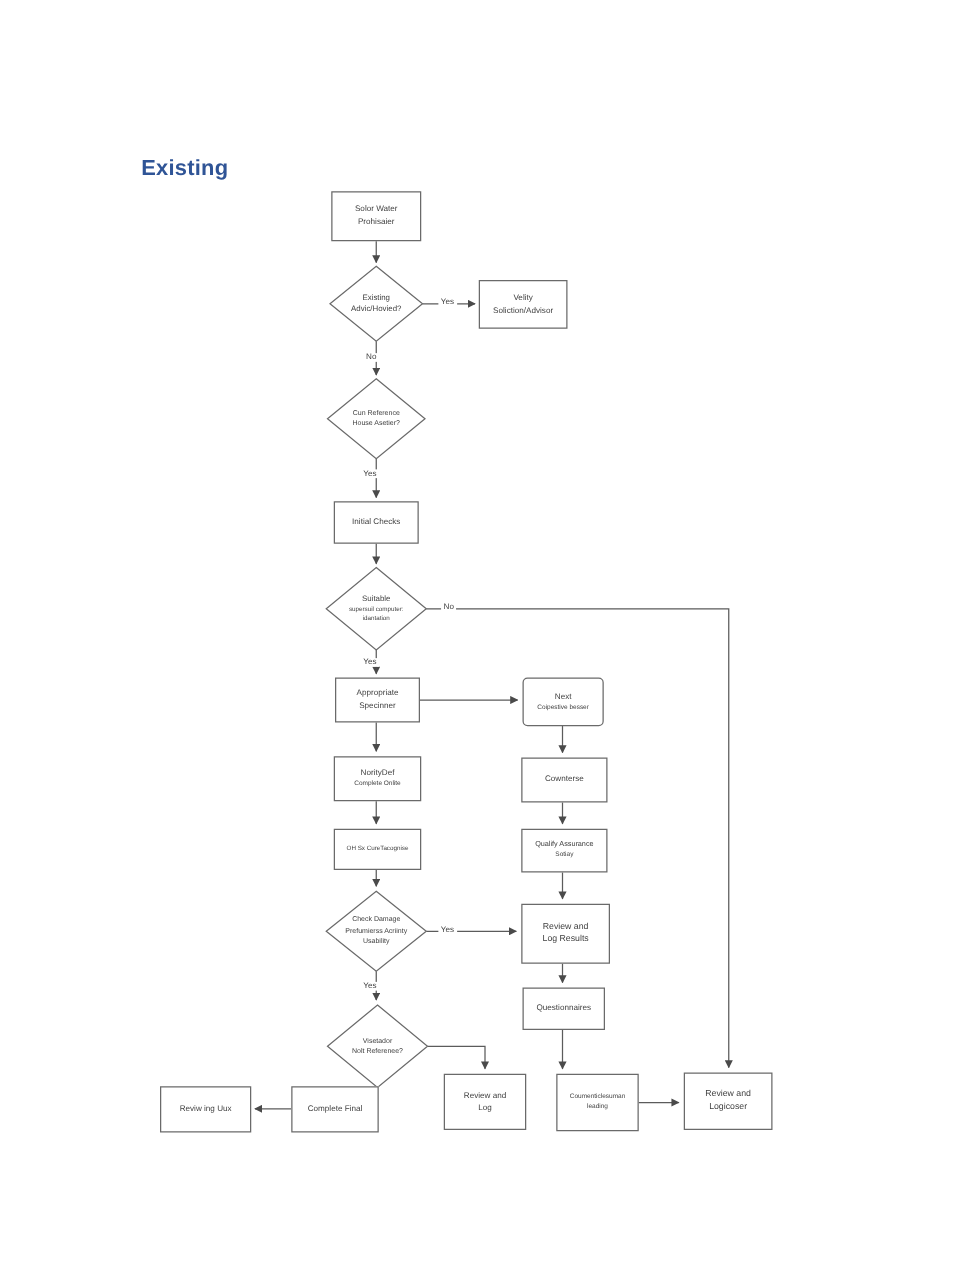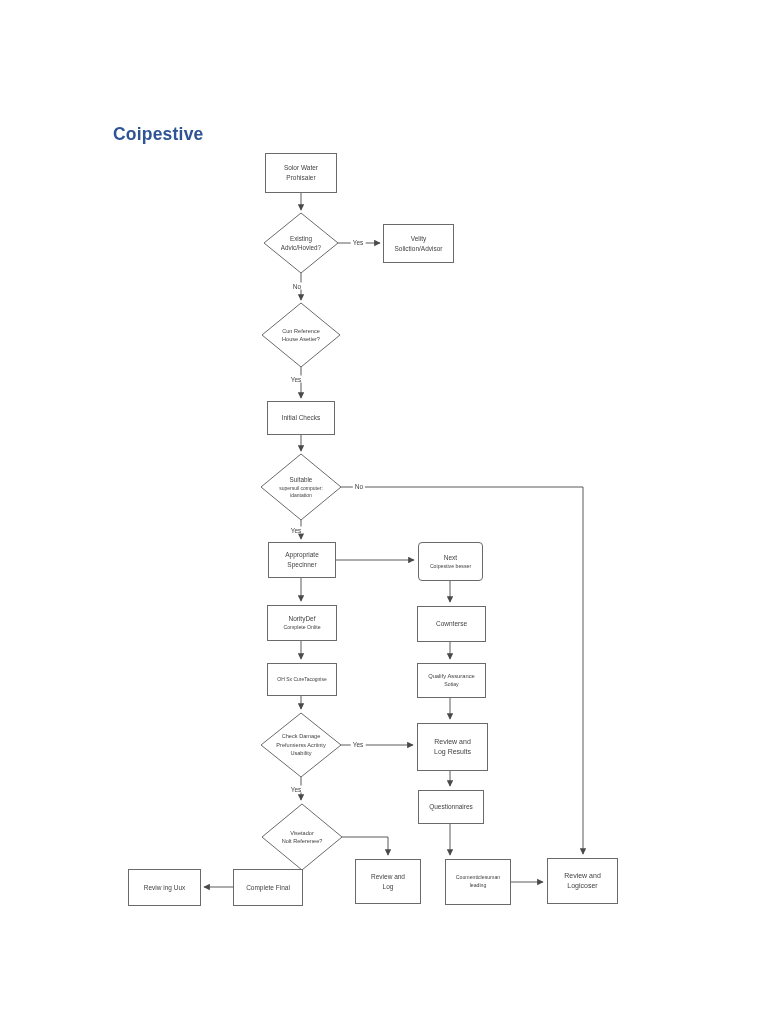--- a/index.html
+++ b/index.html
@@ -20,21 +20,21 @@
   .dlabel.tiny{font-size:5.6px;}
   .dlabel .sub{font-size:5px;line-height:1.4;}
   .elabel{position:absolute;z-index:3;background:#fff;color:#3f3f3f;font-size:6.5px;
           padding:0 2px;transform:translate(-50%,-50%);}
 </style>
 </head>
 <body>
 
 <div class="page">
 
-  <div class="title">Coipestive</div>
+  <div class="title">Existing</div>
 
   <svg class="wires" width="768" height="1024" viewBox="0 0 768 1024">
     <defs>
       <marker id="arrow" viewBox="0 0 10 10" refX="9" refY="5" markerWidth="6.5" markerHeight="6.5" orient="auto-start-reverse">
         <path d="M0,0 L10,5 L0,10 z" fill="#4a4a4a"></path>
       </marker>
     </defs>
     <g fill="none" stroke="#5b5b5b" stroke-width="1">
       <polyline points="301,192 301,210" marker-end="url(#arrow)"></polyline>
       <polyline points="338,243 380,243" marker-end="url(#arrow)"></polyline>

